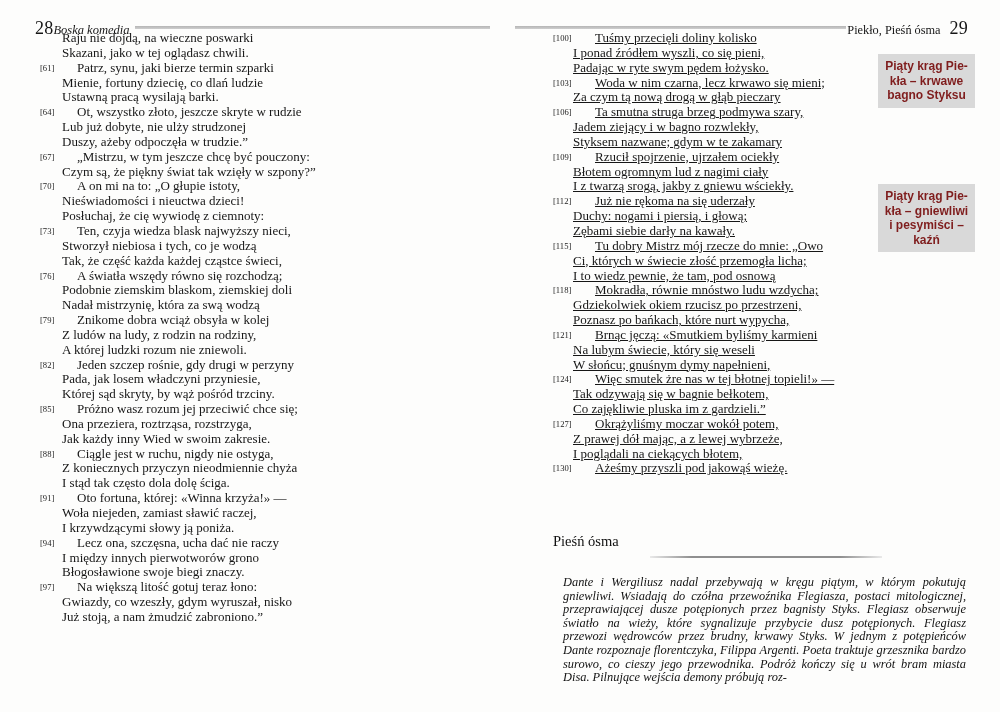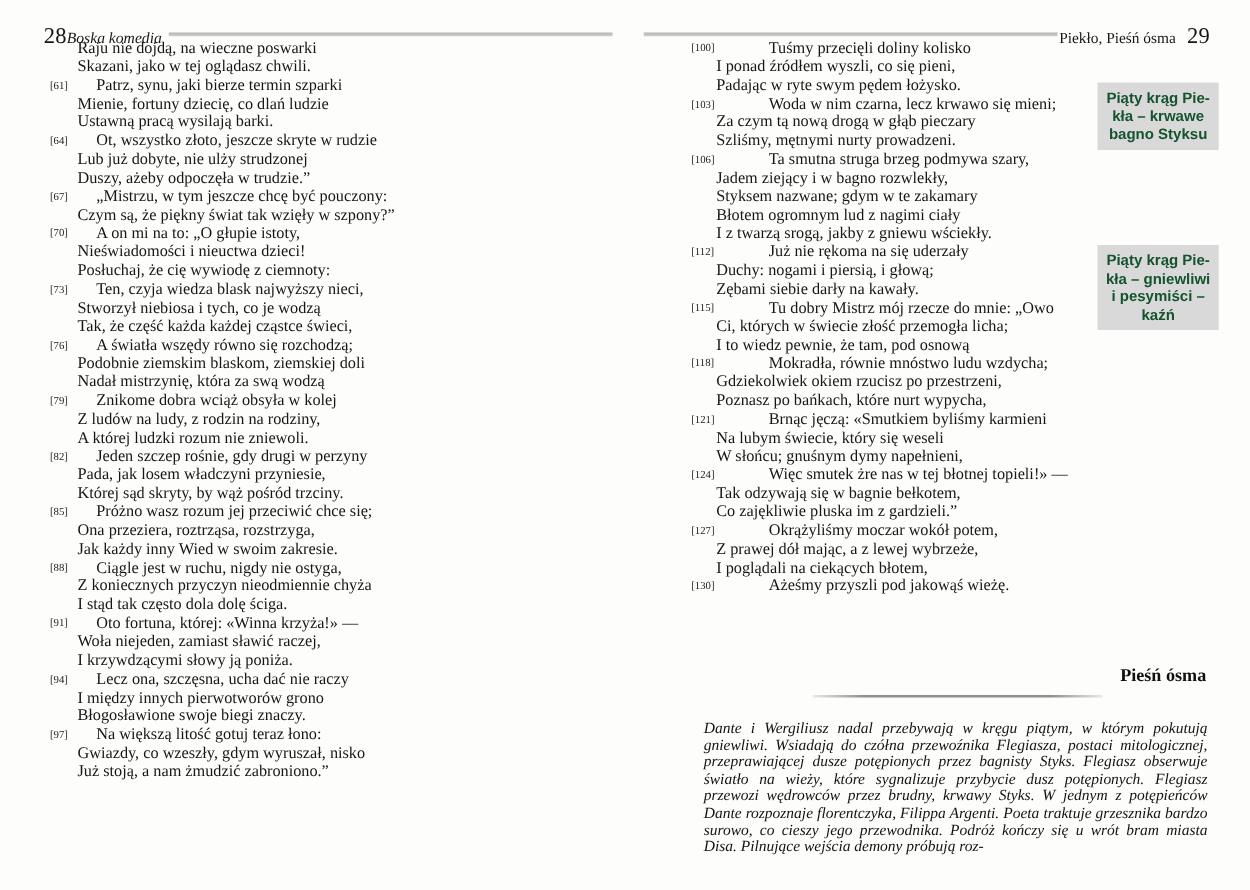--- a/index.html
+++ b/index.html
@@ -21,46 +21,45 @@
   .pagenum { font-weight:normal; font-size:18px; letter-spacing:0.2px; }
   .runtitle-left { font-style:italic; font-size:12.5px; }
   .runtitle-right { font-size:12.3px; margin-right:9px; }
   .rule { position:absolute; top:26px; height:3px; background:linear-gradient(to bottom,#b5b5b5,#cfcfcf); }
   .rule-left { left:135px; width:355px; }
   .rule-right { left:515px; width:331px; }
 
   
   .verses { position:absolute; top:31px; }
   .verses-left { left:40px; }
-  .verses-right { left:553px; }
+  .verses-right { left:553px;text-decoration:underline; }
   .vline { position:relative; height:14.85px; line-height:14.85px; font-size:13px; white-space:nowrap; }
   .vnum { position:absolute; left:0; top:0px; font-size:8.6px; line-height:14.85px; color:#1c1c1c; }
   .verses-left .vtext { margin-left:22px; }
   .verses-left .tstart .vtext { margin-left:37px; }
   .verses-right .vtext { margin-left:20px; }
-  .verses-right .tstart .vtext { margin-left:62px; }
+  .verses-right .tstart .vtext { margin-left:42px; }
 
   
   .margin-note {
     position:absolute; left:878px; width:95px;
     background:#d9d9d9;
     font-family:"Liberation Sans", sans-serif;
     font-weight:bold; font-size:12px; line-height:14.5px;
-    text-align:center; color:#14532d;
+    text-align:center; color:#7f1d1d;
     padding:5px 1px 5px 1px;
     white-space:pre-line;
-    margin-top:12px;
   }
   .margin-note-1 { top:54px; }
   .margin-note-2 { top:184px; }
 
   
   .section-heading {
     position:absolute; left:553px; width:412px; top:533px;
-    text-align:right; font-weight:bold; font-size:14.5px; color:#101010;
+    text-align:left; font-weight:normal; font-size:14.5px; color:#101010;
   }
   .section-rule {
     position:absolute; left:650px; width:232px; top:556px; height:2px;
     background:linear-gradient(to right,#e9e9e9,#8f8f8f 18%,#8f8f8f 82%,#e9e9e9);
   }
   .synopsis {
     position:absolute; left:563px; width:403px; top:576px;
     font-style:italic; font-size:12.4px; line-height:13.6px;
     text-align:justify; color:#121212;
   }
@@ -122,24 +121,24 @@
       <div class="vline"><span class="vtext">Gwiazdy, co wzeszły, gdym wyruszał, nisko</span></div>
       <div class="vline"><span class="vtext">Już stoją, a nam żmudzić zabroniono.”</span></div>
     </div>
 
   <div class="verses verses-right">
       <div class="vline tstart"><span class="vnum">[100]</span><span class="vtext">Tuśmy przecięli doliny kolisko</span></div>
       <div class="vline"><span class="vtext">I ponad źródłem wyszli, co się pieni,</span></div>
       <div class="vline"><span class="vtext">Padając w ryte swym pędem łożysko.</span></div>
       <div class="vline tstart"><span class="vnum">[103]</span><span class="vtext">Woda w nim czarna, lecz krwawo się mieni;</span></div>
       <div class="vline"><span class="vtext">Za czym tą nową drogą w głąb pieczary</span></div>
-      <div class="vline"><span class="vtext">Szliśmy, mętnymi nurty prowadzeni.</span></div>
       <div class="vline tstart"><span class="vnum">[106]</span><span class="vtext">Ta smutna struga brzeg podmywa szary,</span></div>
       <div class="vline"><span class="vtext">Jadem ziejący i w bagno rozwlekły,</span></div>
       <div class="vline"><span class="vtext">Styksem nazwane; gdym w te zakamary</span></div>
+      <div class="vline tstart"><span class="vnum">[109]</span><span class="vtext">Rzucił spojrzenie, ujrzałem ociekły</span></div>
       <div class="vline"><span class="vtext">Błotem ogromnym lud z nagimi ciały</span></div>
       <div class="vline"><span class="vtext">I z twarzą srogą, jakby z gniewu wściekły.</span></div>
       <div class="vline tstart"><span class="vnum">[112]</span><span class="vtext">Już nie rękoma na się uderzały</span></div>
       <div class="vline"><span class="vtext">Duchy: nogami i piersią, i głową;</span></div>
       <div class="vline"><span class="vtext">Zębami siebie darły na kawały.</span></div>
       <div class="vline tstart"><span class="vnum">[115]</span><span class="vtext">Tu dobry Mistrz mój rzecze do mnie: „Owo</span></div>
       <div class="vline"><span class="vtext">Ci, których w świecie złość przemogła licha;</span></div>
       <div class="vline"><span class="vtext">I to wiedz pewnie, że tam, pod osnową</span></div>
       <div class="vline tstart"><span class="vnum">[118]</span><span class="vtext">Mokradła, równie mnóstwo ludu wzdycha;</span></div>
       <div class="vline"><span class="vtext">Gdziekolwiek okiem rzucisz po przestrzeni,</span></div>

